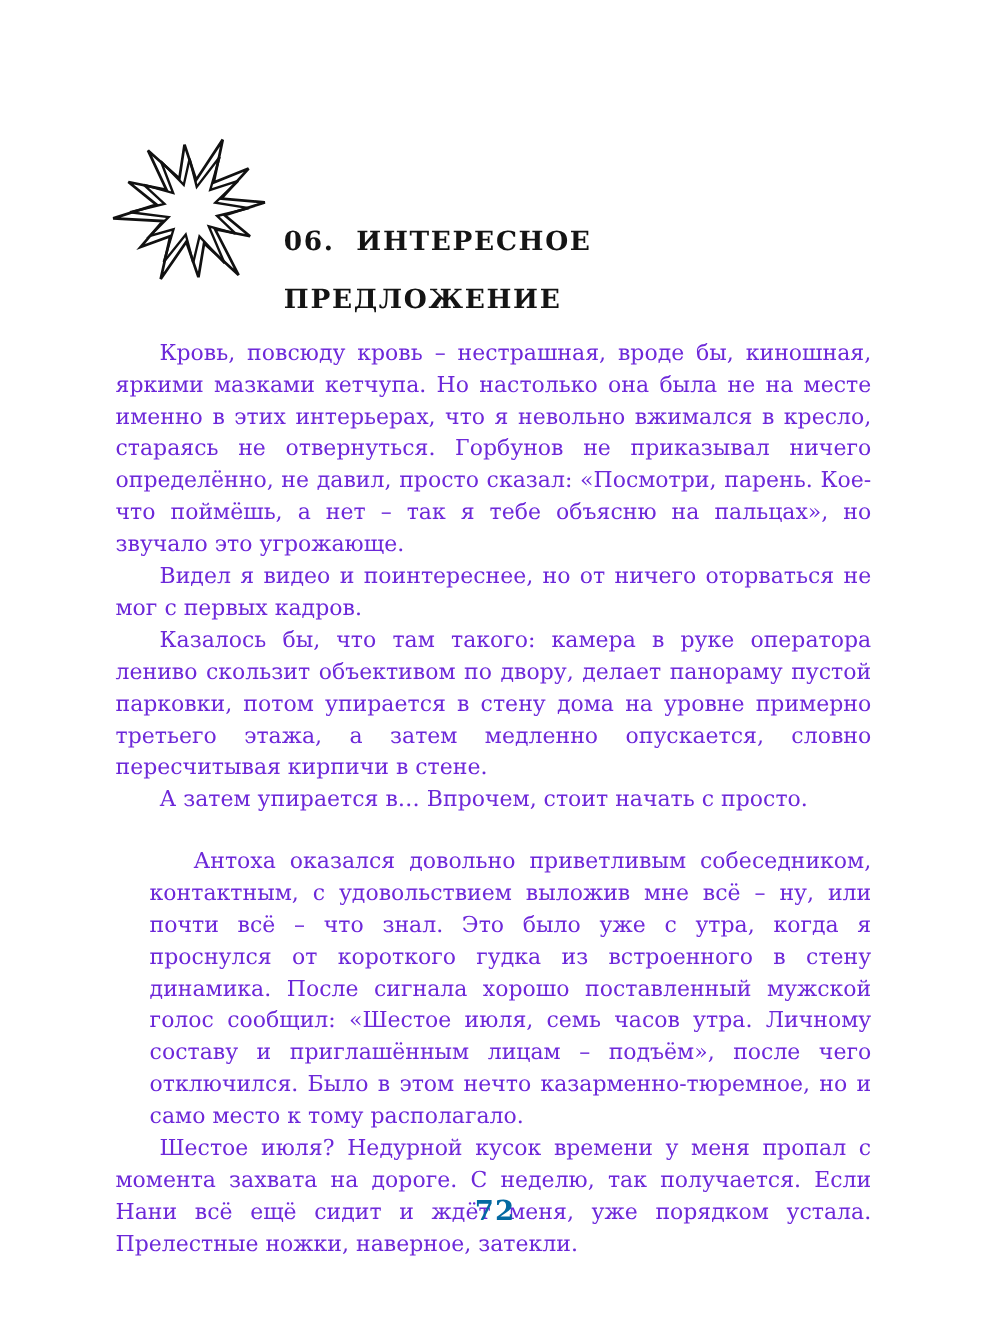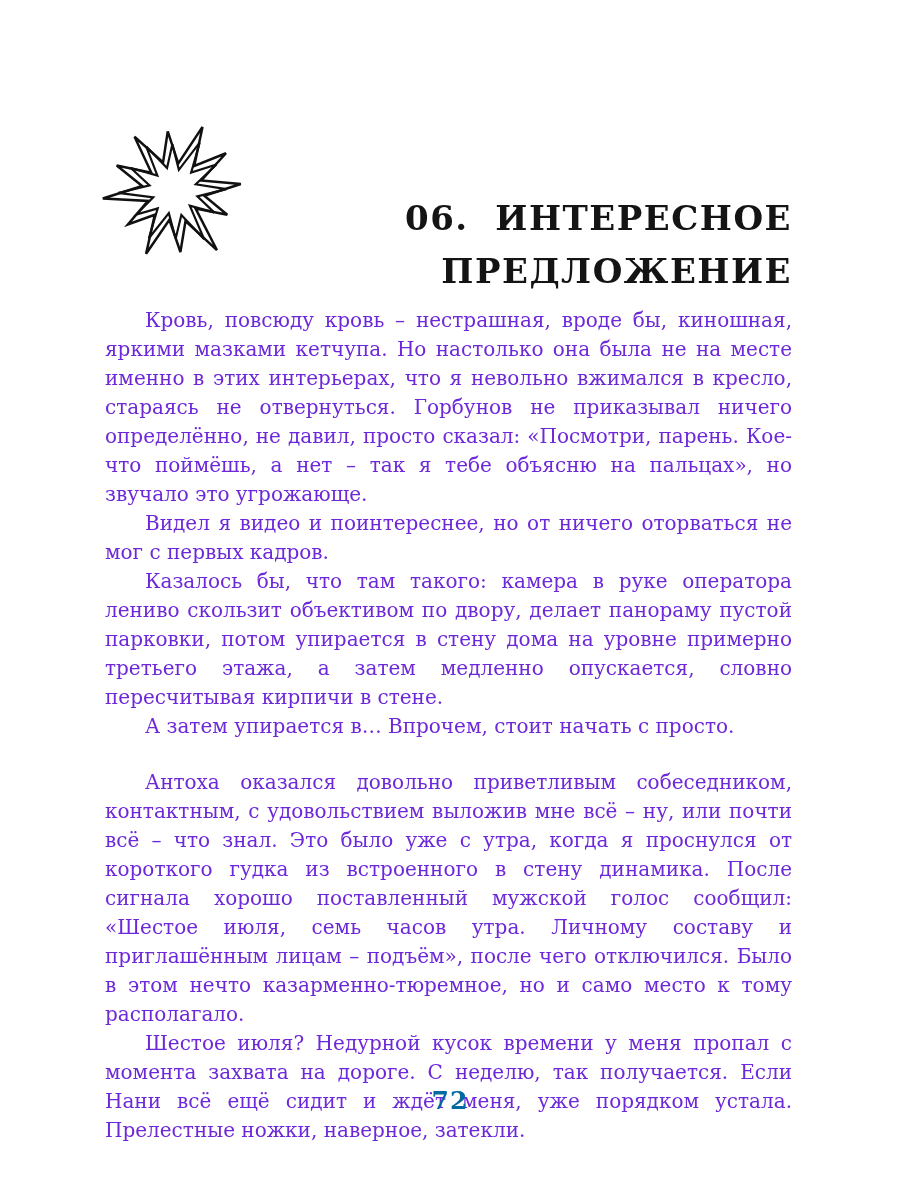--- a/index.html
+++ b/index.html
@@ -26,23 +26,23 @@
   .starburst svg {
     width: 100%;
     height: 100%;
     transform: rotate(-6deg);
   }
   .chapter-heading {
     position: absolute;
     left: 258px;
     right: 108px;
     top: 192px;
-    text-align: right;
+    text-align: left;
     font-weight: bold;
-    font-size: 34px;
+    font-size: 24px;
     line-height: 53px;
     letter-spacing: 1.5px;
     color: #141414;
   }
   .body-text {
     position: absolute;
     left: 105px;
     right: 108px;
     top: 306px;
     text-align: justify;
@@ -50,20 +50,21 @@
     line-height: 29px;
     color: #6d28d9;
   }
   .body-text p {
     margin: 0;
     padding: 0;
     text-indent: 40px;
   }
   .body-text p.section-break {
     margin-top: 27px;
+    margin-left: 31px;
   }
   .page-number {
     position: absolute;
     left: 0;
     right: 0;
     top: 1086px;
     text-align: center;
     font-size: 25px;
     font-weight: bold;
     letter-spacing: 1px;

